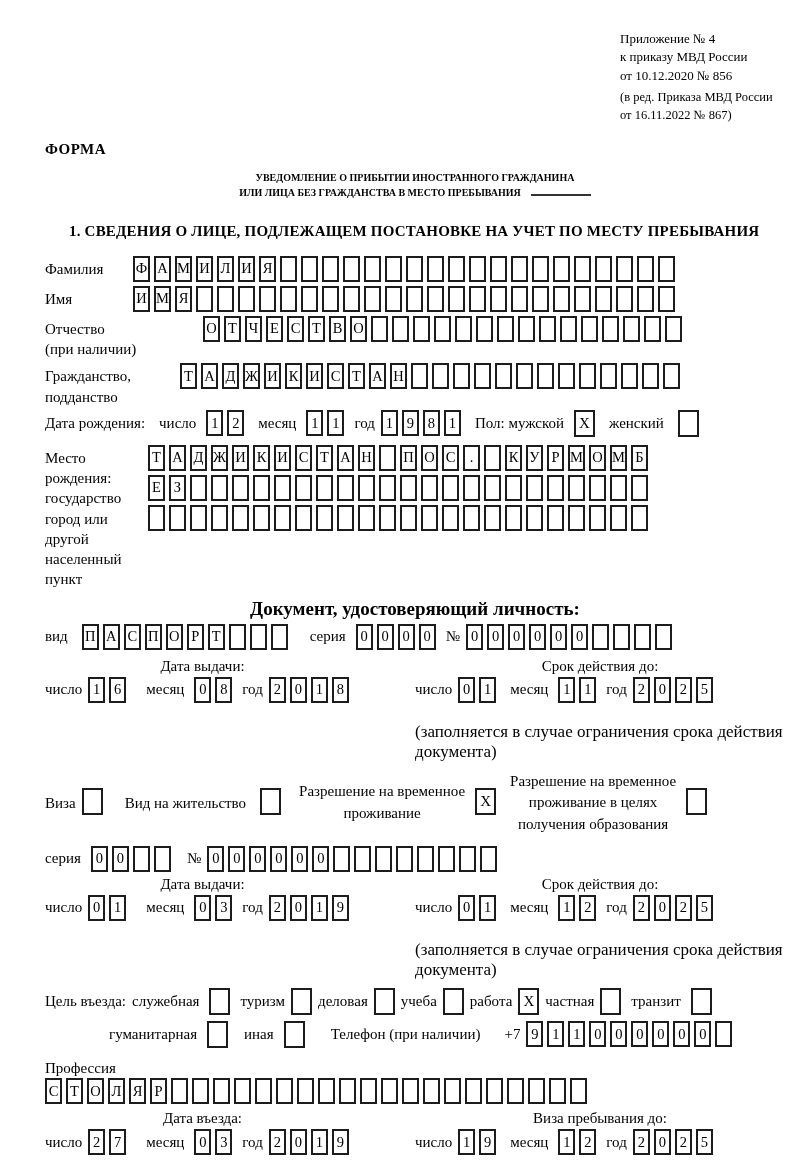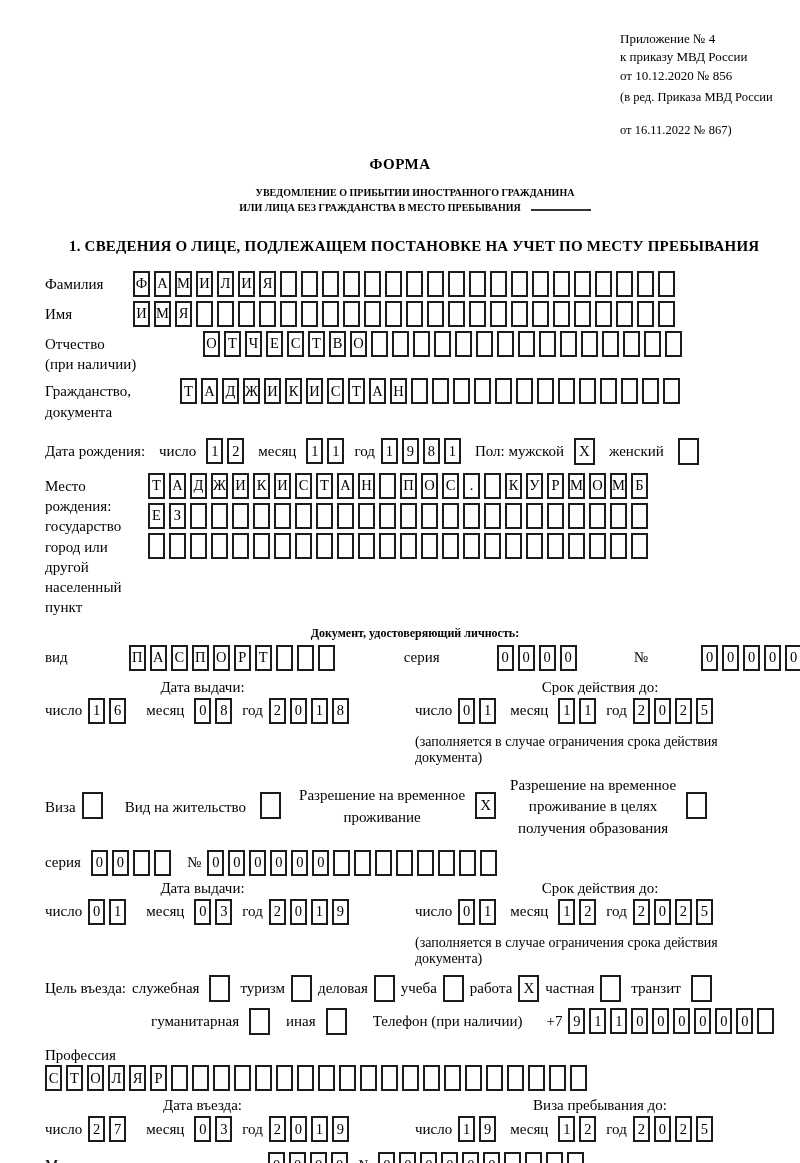--- a/index.html
+++ b/index.html
@@ -7,23 +7,23 @@
   .page {
     width: 800px; height: 1163px;
     padding: 30px 15px 10px 45px;
     font-family: "Liberation Serif", "DejaVu Serif", serif;
     color: #000; background: #fff;
     position: relative; overflow: hidden;
     font-size: 15px;
   }
   
   .refblock { margin-left: 575px; font-size: 13px; line-height: 1.42; }
-  .refblock .refsmall { font-size: 12.5px; margin-top: 15px; }
+  .refblock .refsmall { font-size: 12.5px; }
   .refblock .gap-top { margin-top: 4px; }
-  .forma { text-align: center; margin: 16px 30px 0 0; font-weight: bold; font-size: 15px; letter-spacing: .5px; }
+  .forma { text-align: left; margin: 16px 30px 0 0; font-weight: bold; font-size: 15px; letter-spacing: .5px; }
   
   .title { text-align: center; font-weight: bold; font-size: 10px; line-height: 1.55; margin-top: 12px; }
   .blank-line { display: inline-block; width: 60px; border-bottom: 2px solid #333; margin-left: 10px; vertical-align: baseline; }
   .sec1 { font-weight: bold; font-size: 15px; margin-top: 22px; letter-spacing: .2px; margin-left: 24px; }
   
   .frow { display: flex; align-items: flex-start; margin-top: 4px; }
   .lbl { flex: 0 0 auto; padding-top: 3px; line-height: 1.35; }
   .w88  { width: 88px; }
   .w103 { width: 103px; }
   .w135 { width: 135px; }
@@ -46,22 +46,22 @@
   
   .inline { display: flex; align-items: center; }
   .inline > span { white-space: nowrap; }
   .mr6 { margin-right: 6px; } .mr10 { margin-right: 10px; } .mr14 { margin-right: 14px; }
   
   .twocol { display: flex; }
   .twocol .colL { width: 370px; }
   .twocol .colR { flex: 1; }
   .dhead { text-align: center; margin-top: 8px; }
   .dhead .colL div { margin-left: -55px; }
-  .note { font-size: 14px; margin-top: 10px; }
-  .docheader { text-align: center; font-weight: bold; margin-top: 8px; font-size: 12px; }
+  .note { font-size: 17px; margin-top: 19px; }
+  .docheader { text-align: center; font-weight: bold; margin-top: 8px; font-size: 19px; }
   .restext { margin-top: 10px; line-height: 1.6; }
   .optlines { text-align: center; line-height: 1.45; }
 </style>
 </head>
 <body>
 
 <div class="page">
 
   <div class="refblock">
     <div>Приложение № 4</div>
@@ -174,21 +174,21 @@
         <span class="cell"></span>
         <span class="cell"></span>
         <span class="cell"></span>
         <span class="cell"></span>
       </div>
   </div>
 
   <div class="frow">
     <div class="lbl w135">
       <div>Гражданство,</div>
-      <div>документа</div>
+      <div>подданство</div>
     </div>
     <div class="cells">
         <span class="cell">Т</span>
         <span class="cell">А</span>
         <span class="cell">Д</span>
         <span class="cell">Ж</span>
         <span class="cell">И</span>
         <span class="cell">К</span>
         <span class="cell">И</span>
         <span class="cell">С</span>
@@ -204,21 +204,21 @@
         <span class="cell"></span>
         <span class="cell"></span>
         <span class="cell"></span>
         <span class="cell"></span>
         <span class="cell"></span>
         <span class="cell"></span>
         <span class="cell"></span>
       </div>
   </div>
 
-  <div class="frow inline" style="margin-top:16px;">
+  <div class="frow inline" style="margin-top:3px;">
     <span class="mr14">Дата рождения:</span>
     <span class="mr10">число</span>
     <span class="cells mr10">
         <span class="cell">1</span>
         <span class="cell">2</span>
       </span>
     <span class="mr10">месяц</span>
     <span class="cells mr6">
         <span class="cell">1</span>
         <span class="cell">1</span>
@@ -320,21 +320,21 @@
           <span class="cell"></span>
           <span class="cell"></span>
           <span class="cell"></span>
           <span class="cell"></span>
         </div>
     </div>
   </div>
 
   <div class="docheader">Документ, удостоверяющий личность:</div>
 
-  <div class="frow inline" style="margin-top:4px;gap:47px;">
+  <div class="frow inline" style="margin-top:4px;">
     <span class="mr14">вид</span>
     <span class="cells" style="margin-right:18px;">
         <span class="cell">П</span>
         <span class="cell">А</span>
         <span class="cell">С</span>
         <span class="cell">П</span>
         <span class="cell">О</span>
         <span class="cell">Р</span>
         <span class="cell">Т</span>
         <span class="cell"></span>
@@ -519,21 +519,21 @@
     <span class="mr6">учеба</span>
     <span class="cb mr6"></span>
     <span class="mr6">работа</span>
     <span class="cb mr6">X</span>
     <span class="mr6">частная</span>
     <span class="cb mr10"></span>
     <span class="mr10">транзит</span>
     <span class="cb"></span>
   </div>
 
-  <div class="frow inline" style="margin-top:6px; margin-left:106px;">
+  <div class="frow inline" style="margin-top:6px; margin-left:64px;">
     <span class="mr10">гуманитарная</span>
     <span class="cb" style="margin-right:16px;"></span>
     <span class="mr10">иная</span>
     <span class="cb" style="margin-right:26px;"></span>
     <span style="margin-right:24px;">Телефон (при наличии)</span>
     <span class="mr6">+7</span>
     <span class="cells">
         <span class="cell">9</span>
         <span class="cell">1</span>
         <span class="cell">1</span>

